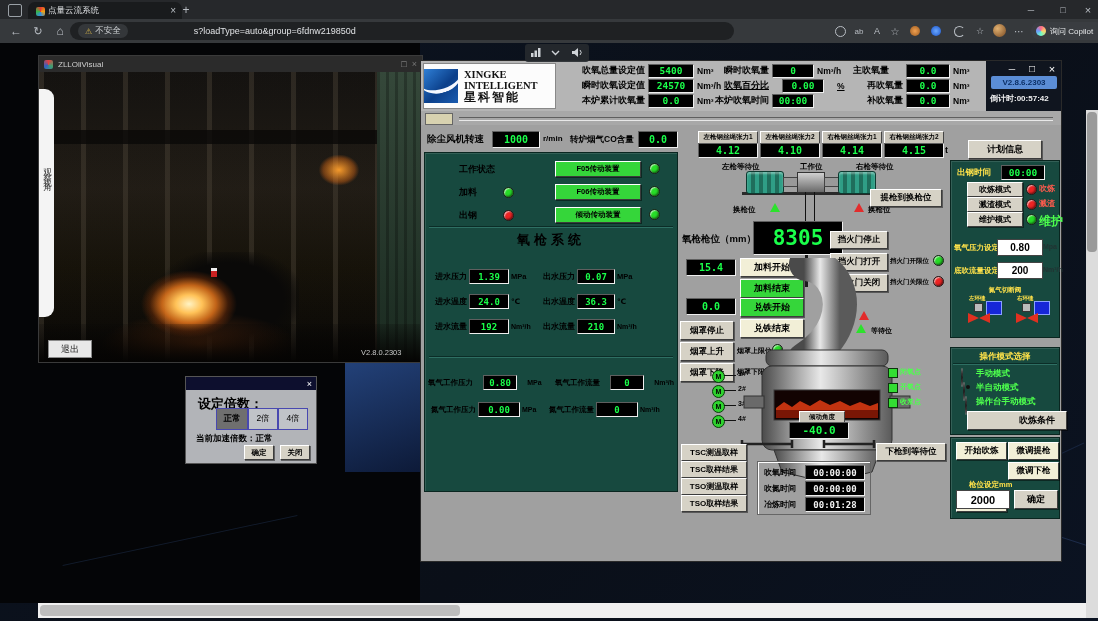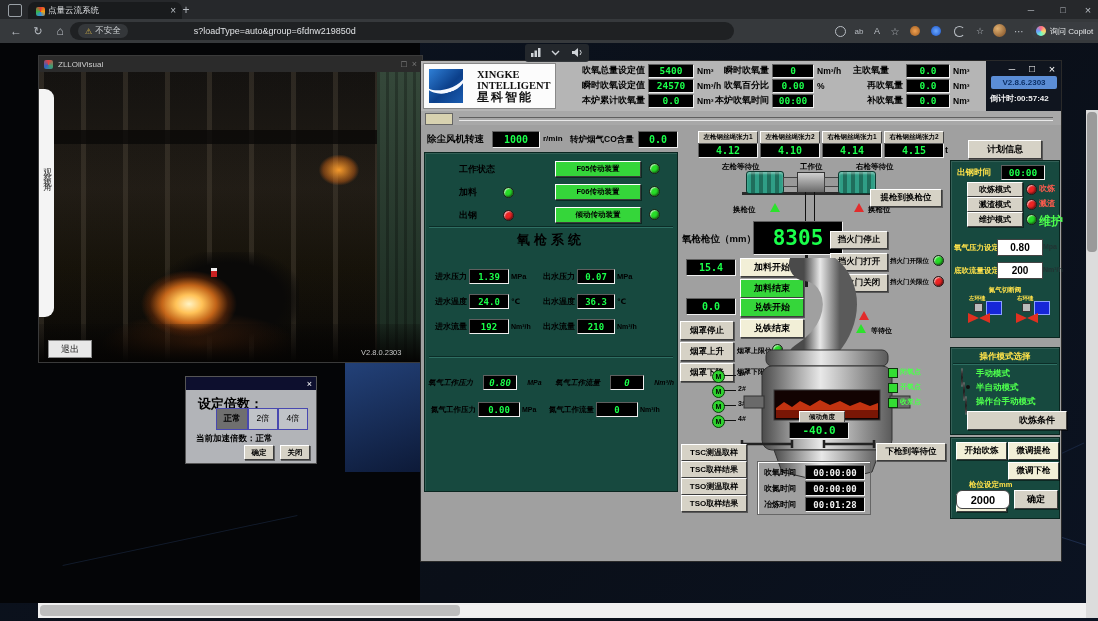--- a/index.html
+++ b/index.html
@@ -151,21 +151,21 @@
         </svg></span>
     <span><svg width="13" height="11">
           <path d="M1 4 h2.5 l3.5 -3 v9 l-3.5 -3 H1 z" fill="#cfd3d8"></path>
           <path d="M9 3 q2.5 2.5 0 5" stroke="#cfd3d8" stroke-width="1" fill="none"></path>
         </svg></span>
   </div>
 
   <div class="abs" style="left:420px;top:60px;width:640px;height:500px;border:1px solid #2a2a2a;">
 
     <div class="abs" style="left:0;top:0;width:640px;height:50px;background:#b5b5b5;border-bottom:1px solid #555;"></div>
-    <div class="abs fx" style="left:2px;top:2px;width:133px;height:46px;background:#fcfcfc;border:1px solid #888;gap:14px;padding-left:5px;box-sizing:border-box;">
+    <div class="abs fx" style="left:2px;top:2px;width:133px;height:46px;background:#fcfcfc;border:1px solid #888;gap:6px;box-sizing:border-box;">
       <span class="logo-mark"></span>
       <span style="display:flex;flex-direction:column;line-height:1.05;">
         <b style="font-family:'Liberation Serif',serif;font-size:10.5px;color:#111;">XINGKE</b>
         <b style="font-family:'Liberation Serif',serif;font-size:10.5px;color:#111;">INTELLIGENT</b>
         <b style="font-size:12px;color:#111;letter-spacing:2px;">星科智能</b>
       </span>
     </div>
 
     <div class="abs fx" style="left:140px;top:3px;height:13px;gap:3px;font-size:9px;">
       <span class="lbl" style="width:84px;text-align:right;">吹氧总量设定值</span>
@@ -181,21 +181,21 @@
       <span class="lbl" style="width:84px;text-align:right;">本炉累计吹氧量</span>
       <span class="lcd" style="width:44px;height:12px;font-size:9.5px;">0.0</span>
       <span class="lbl" style="font-size:8.5px;">Nm³</span>
     </div>
 
     <div class="abs fx" style="left:286px;top:3px;height:13px;gap:3px;font-size:9px;">
       <span class="lbl" style="width:62px;text-align:right;">瞬时吹氧量</span>
       <span class="lcd" style="width:40px;height:12px;font-size:9.5px;">0</span>
       <span class="lbl" style="font-size:8.5px;">Nm³/h</span>
     </div>
-    <div class="abs fx" style="left:286px;top:18px;height:13px;gap:3px;font-size:9px;">
+    <div class="abs fx" style="left:286px;top:18px;height:13px;gap:13px;font-size:9px;text-decoration:underline;">
       <span class="lbl" style="width:62px;text-align:right;">吹氧百分比</span>
       <span class="lcd" style="width:40px;height:12px;font-size:9.5px;">0.00</span>
       <span class="lbl" style="font-size:8.5px;">%</span>
     </div>
     <div class="abs fx" style="left:286px;top:33px;height:13px;gap:3px;font-size:9px;">
       <span class="lbl" style="width:62px;text-align:right;">本炉吹氧时间</span>
       <span class="lcd" style="width:40px;height:12px;font-size:9.5px;">00:00</span>
       <span class="lbl" style="font-size:8.5px;"></span>
     </div>
 
@@ -271,21 +271,21 @@
     <div class="abs fx" style="left:4px;top:166px;width:244px;height:15px;gap:2px;font-size:8px;">
       <span class="lbl" style="width:38px;text-align:right;">进水流量</span>
       <span class="lcd" style="width:38px;height:13px;font-size:9px;">192</span>
       <span class="lbl" style="width:24px;font-size:7px;">Nm³/h</span>
       <span class="lbl" style="width:38px;text-align:right;">出水流量</span>
       <span class="lcd" style="width:36px;height:13px;font-size:9px;">210</span>
       <span class="lbl" style="font-size:7px;">Nm³/h</span>
     </div>
     <div class="abs hrl" style="left:4px;top:203px;width:244px;"></div>
 
-    <div class="abs fx" style="left:3px;top:222px;width:246px;height:15px;gap:10px;font-size:7.5px;font-style:italic;">
+    <div class="abs fx" style="left:3px;top:222px;width:246px;height:15px;gap:10px;font-size:7.5px;">
       <span class="lbl" style="width:48px;text-align:right;">氧气工作压力</span>
       <span class="lcd" style="width:40px;height:13px;font-size:9px;">0.80</span>
       <span class="lbl" style="width:22px;font-size:7px;">MPa</span>
       <span class="lbl" style="width:48px;text-align:right;">氧气工作流量</span>
       <span class="lcd" style="width:40px;height:13px;font-size:9px;">0</span>
       <span class="lbl" style="font-size:7px;">Nm³/h</span>
     </div>
     <div class="abs fx" style="left:3px;top:249px;width:246px;height:15px;gap:2px;font-size:7.5px;">
       <span class="lbl" style="width:48px;text-align:right;">氮气工作压力</span>
       <span class="lcd" style="width:40px;height:13px;font-size:9px;">0.00</span>
@@ -464,21 +464,21 @@
     <span class="abs gl" style="left:25px;top:48px;font-size:8.5px;">操作台手动模式</span>
     <div class="abs r" style="left:16px;top:63px;width:58px;height:17px;font-size:9px;padding-left:40px;">吹炼条件</div>
   </div>
 
   <div class="abs panel" style="left:950px;top:437px;width:108px;height:80px;">
     <div class="abs r c" style="left:5px;top:4px;width:49px;height:16px;font-size:8.5px;">开始吹炼</div>
     <div class="abs r c" style="left:57px;top:4px;width:49px;height:16px;font-size:8.5px;">微调提枪</div>
     <div class="abs r c" style="left:5px;top:24px;width:49px;height:16px;font-size:8.5px;margin-top:32px;">停止吹炼</div>
     <div class="abs r c" style="left:57px;top:24px;width:49px;height:16px;font-size:8.5px;">微调下枪</div>
     <span class="abs yl" style="left:18px;top:42px;font-size:7.5px;">枪位设定mm</span>
-    <div class="abs inp" style="left:5px;top:52px;width:52px;height:17px;font-size:11px;border-radius:6px;">2000</div>
+    <div class="abs inp" style="left:5px;top:52px;width:52px;height:17px;font-size:11px;">2000</div>
     <div class="abs r" style="left:63px;top:52px;width:42px;height:17px;font-size:9px;">确定</div>
   </div>
 
 
   <div class="abs" style="left:1086px;top:110px;width:12px;height:508px;background:#dcdcdc;">
     <div style="position:absolute;left:1px;top:2px;width:10px;height:140px;background:#9a9a9a;border-radius:4px;"></div>
   </div>
   <div class="abs" style="left:38px;top:603px;width:1048px;height:15px;background:#f0f0f0;">
     <div style="position:absolute;left:2px;top:2px;width:420px;height:11px;background:#bdbdbd;border-radius:4px;"></div>
   </div>

